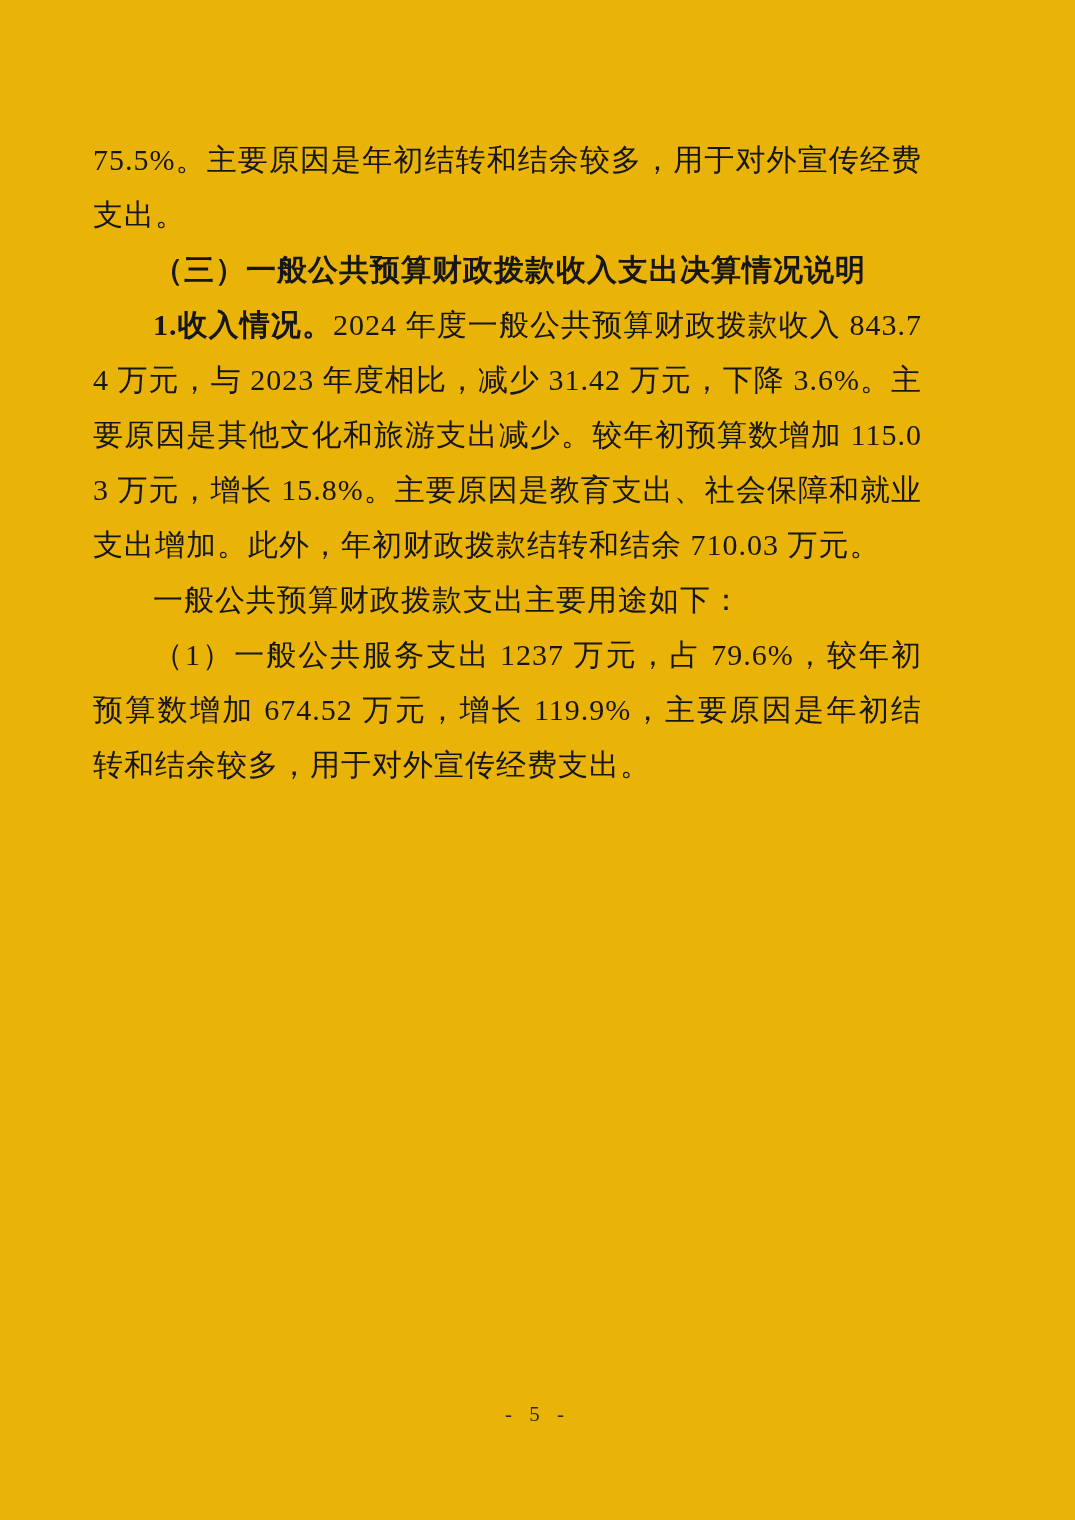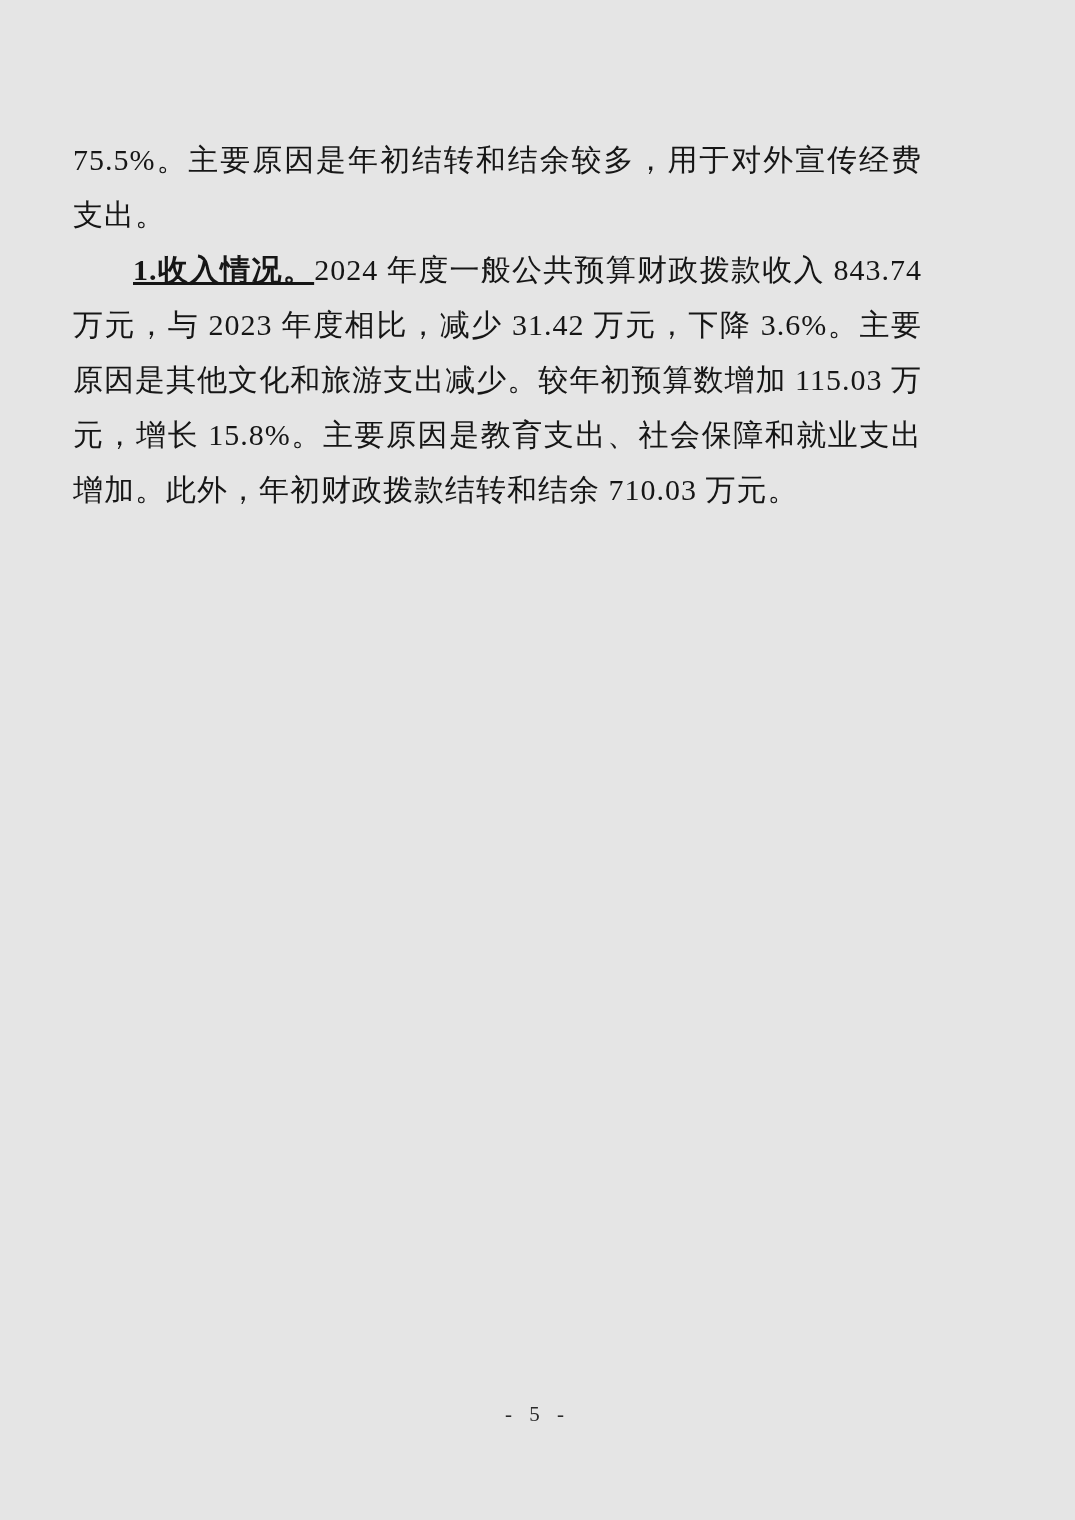--- a/index.html
+++ b/index.html
@@ -4,23 +4,23 @@
 <style>
   html, body {
     margin: 0;
     padding: 0;
     background: #ffffff;
   }
   .page {
     position: relative;
     width: 1075px;
     height: 1520px;
-    background: #e5e5e5;
+    background: #eab308;
     box-sizing: border-box;
-    padding: 132px 153px 0 73px;
+    padding: 132px 153px 0 93px;
     font-family: "Liberation Serif", "DejaVu Serif", serif;
     color: #161616;
     overflow: hidden;
   }
   .content {
     width: 100%;
   }
   .para {
     margin: 0;
     font-size: 30px;
@@ -31,21 +31,20 @@
     word-break: break-all;
   }
   .indent {
     text-indent: 2em;
   }
   .heading {
     font-weight: bold;
   }
   .lead-label {
     font-weight: bold;
-    text-decoration: underline;
   }
   .footer {
     position: absolute;
     left: 0;
     right: 0;
     top: 1402px;
     text-align: center;
   }
   .page-number {
     font-size: 21px;
@@ -55,25 +54,28 @@
   }
 </style>
 </head>
 <body>
 
 <div class="page">
   <div class="content">
 
     <p class="para">75.5%。主要原因是年初结转和结余较多，用于对外宣传经费支出。</p>
 
+    <p class="para indent heading">（三）一般公共预算财政拨款收入支出决算情况说明</p>
 
     <p class="para indent"><span class="lead-label">1.收入情况。</span><span>2024 年度一般公共预算财政拨款收入 843.74 万元，与 2023 年度相比，减少 31.42 万元，下降 3.6%。主要原因是其他文化和旅游支出减少。较年初预算数增加 115.03 万元，增长 15.8%。主要原因是教育支出、社会保障和就业支出增加。此外，年初财政拨款结转和结余 710.03 万元。</span></p>
 
 
+    <p class="para indent">一般公共预算财政拨款支出主要用途如下：</p>
 
+    <p class="para indent">（1）一般公共服务支出 1237 万元，占 79.6%，较年初预算数增加 674.52 万元，增长 119.9%，主要原因是年初结转和结余较多，用于对外宣传经费支出。</p>
 
 
   </div>
 
   <div class="footer">
     <span class="page-number">- 5 -</span>
   </div>
 </div>
 
 </body></html>

